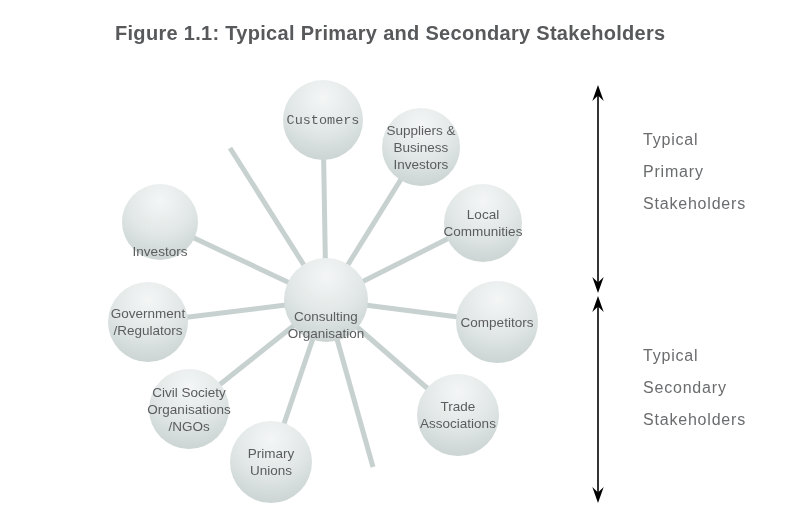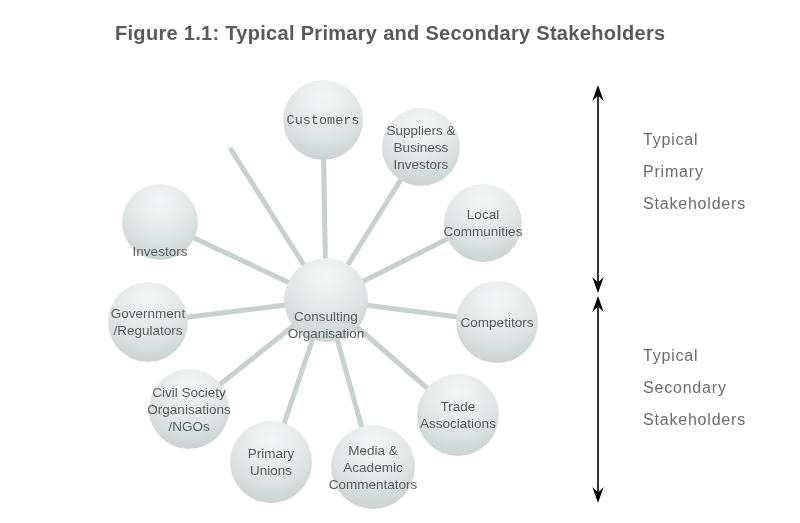--- a/index.html
+++ b/index.html
@@ -120,27 +120,20 @@
           <div>Trade</div>
           <div>Associations</div>
         </div>
       </div>
       <div class="node" style="left: 230px; top: 421px; height: 82px; width: 82px;">
         <div class="node-label">
           <div>Primary</div>
           <div>Unions</div>
         </div>
       </div>
-      <div class="node" style="left: 331px; top: 425px; height: 84px; width: 84px;">
-        <div class="node-label">
-          <div>Media &amp;</div>
-          <div>Academic</div>
-          <div>Commentators</div>
-        </div>
-      </div>
       <div class="node" style="left: 284px; top: 258px; height: 84px; width: 84px; align-items: flex-end;">
         <div class="node-label">
           <div>Consulting</div>
           <div>Organisation</div>
         </div>
       </div>
     </div>
 
   <svg id="arrows" xmlns="http://www.w3.org/2000/svg">
     <g>

